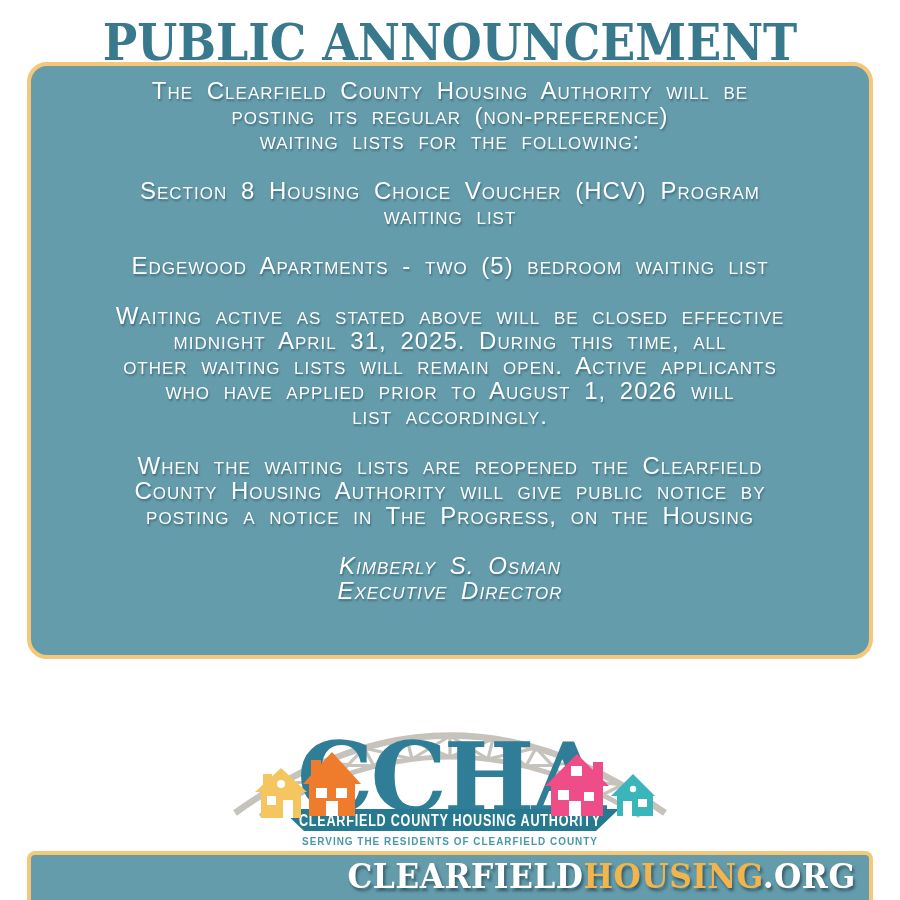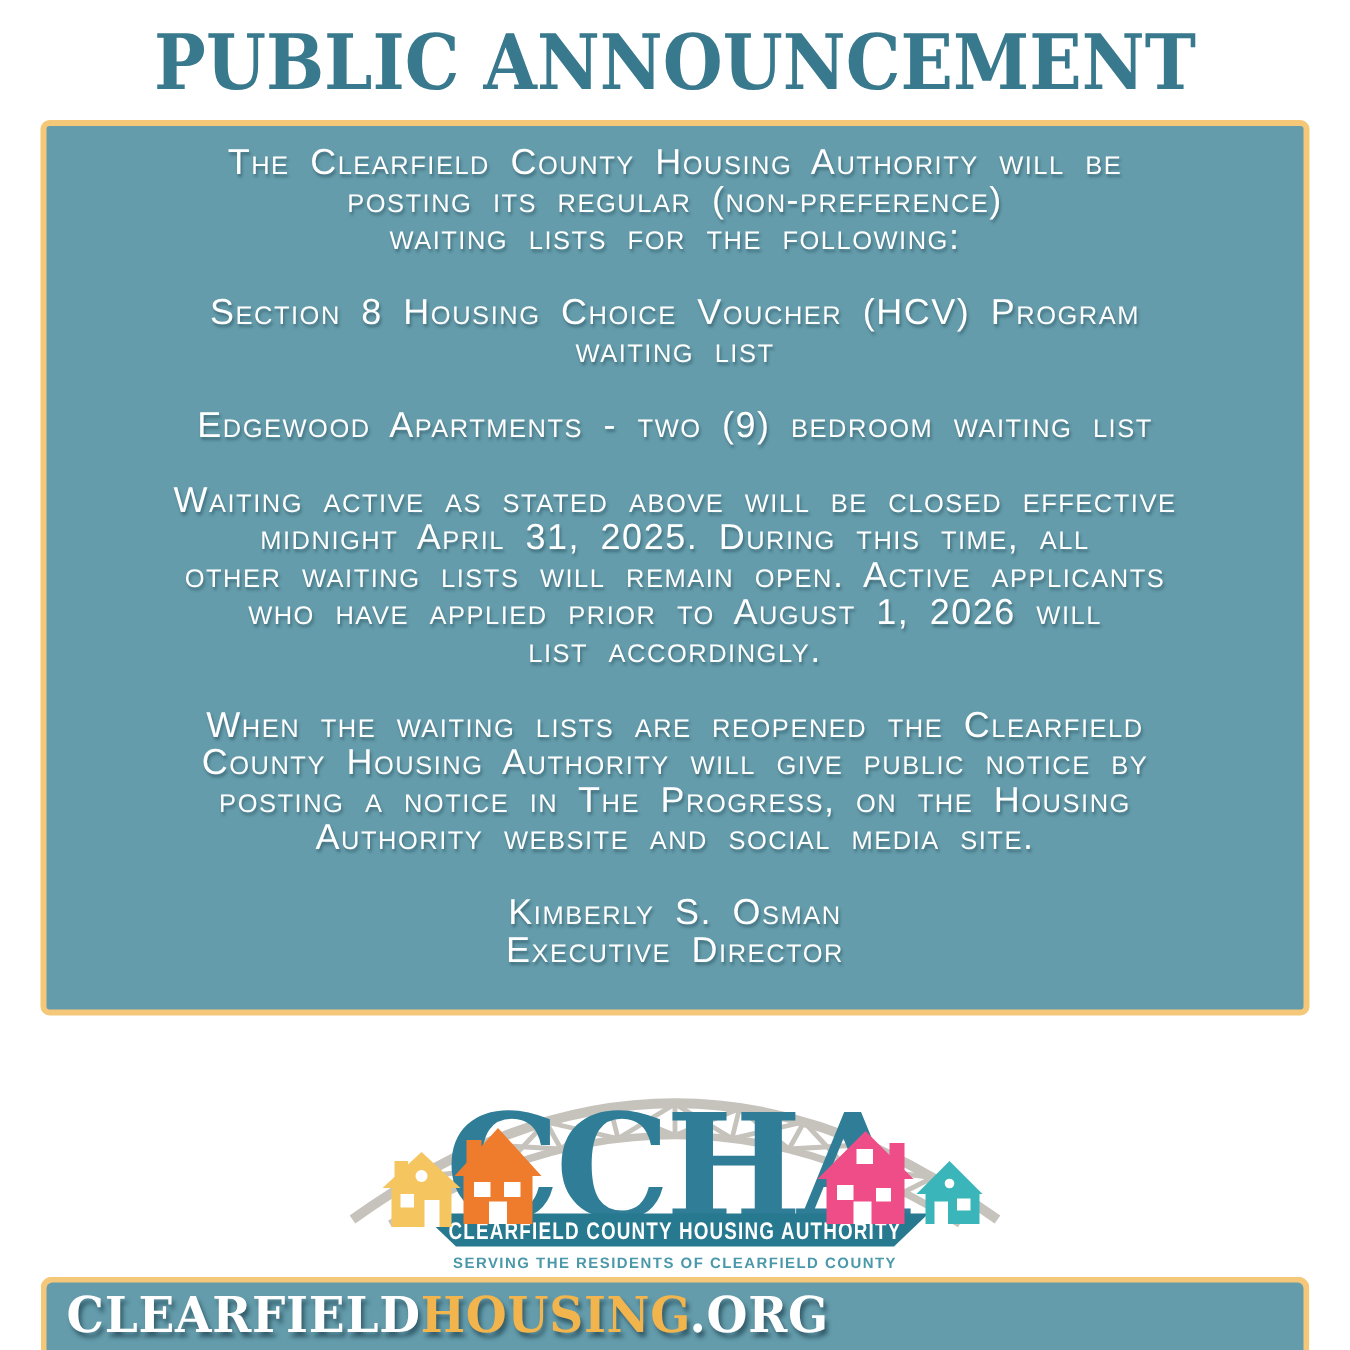--- a/index.html
+++ b/index.html
@@ -31,52 +31,52 @@
     font-family:"DejaVu Serif", serif;
     font-weight:bold;
     font-size:51px;
     color:var(--header-teal);
     transform:scaleX(0.9);
     letter-spacing:0px;
     white-space:nowrap;
   }
   .main-box{
     position:absolute;
-    left:27px; top:80px;
+    left:27px; top:62px;
     width:846px; height:597px;
     background:var(--teal-panel);
     border:4px solid var(--border-tan);
-    border-radius:6px;
+    border-radius:20px;
     padding-top:12px;
     text-align:center;
     color:#ffffff;
     font-variant:small-caps;
     font-variant-caps:small-caps;
     font-size:24px;
     line-height:25px;
     letter-spacing:1px;
     word-spacing:6px;
     text-shadow:1px 2px 2px rgba(25,55,68,0.45);
   }
   .para{margin-bottom:25px;}
-  .para:last-child{margin-bottom:0;}
+  .para:last-child{margin-bottom:0;font-style:italic;}
   .logo-wrap{
     position:absolute;
     left:210px; top:688px;
     width:480px; height:160px;
   }
   .site-bar{
     position:absolute;
     left:27px; top:851px;
     width:846px; height:49px;
     background:var(--teal-panel);
     border:4px solid var(--border-tan);
     border-bottom:none;
     border-radius:8px 8px 0 0;
-    text-align:left;
+    text-align:right;
   }
   .site-url{
     display:inline-block;
     margin-top:2px;
     font-family:"DejaVu Serif", serif;
     font-weight:bold;
     font-size:33px;
     letter-spacing:0.5px;
     color:#ffffff;
     text-shadow:2px 3px 3px rgba(20,52,66,0.6);
@@ -115,34 +115,33 @@
   <div class="para">
     <div>The Clearfield County Housing Authority will be</div>
     <div>posting its regular (non-preference)</div>
     <div>waiting lists for the following:</div>
   </div>
   <div class="para">
     <div>Section 8 Housing Choice Voucher (HCV) Program</div>
     <div>waiting list</div>
   </div>
   <div class="para">
-    <div>Edgewood Apartments - two (9) bedroom waiting list</div>
+    <div>Edgewood Apartments - two (5) bedroom waiting list</div>
   </div>
   <div class="para">
     <div>Waiting active as stated above will be closed effective</div>
     <div>midnight April 31, 2025. During this time, all</div>
     <div>other waiting lists will remain open. Active applicants</div>
     <div>who have applied prior to August 1, 2026 will</div>
     <div>list accordingly.</div>
   </div>
   <div class="para">
     <div>When the waiting lists are reopened the Clearfield</div>
     <div>County Housing Authority will give public notice by</div>
     <div>posting a notice in The Progress, on the Housing</div>
-    <div>Authority website and social media site.</div>
   </div>
   <div class="para">
     <div>Kimberly S. Osman</div>
     <div>Executive Director</div>
   </div>
 </div>
 
 <div class="logo-wrap">
   <svg width="480" height="160" viewBox="0 0 470 160">
 

